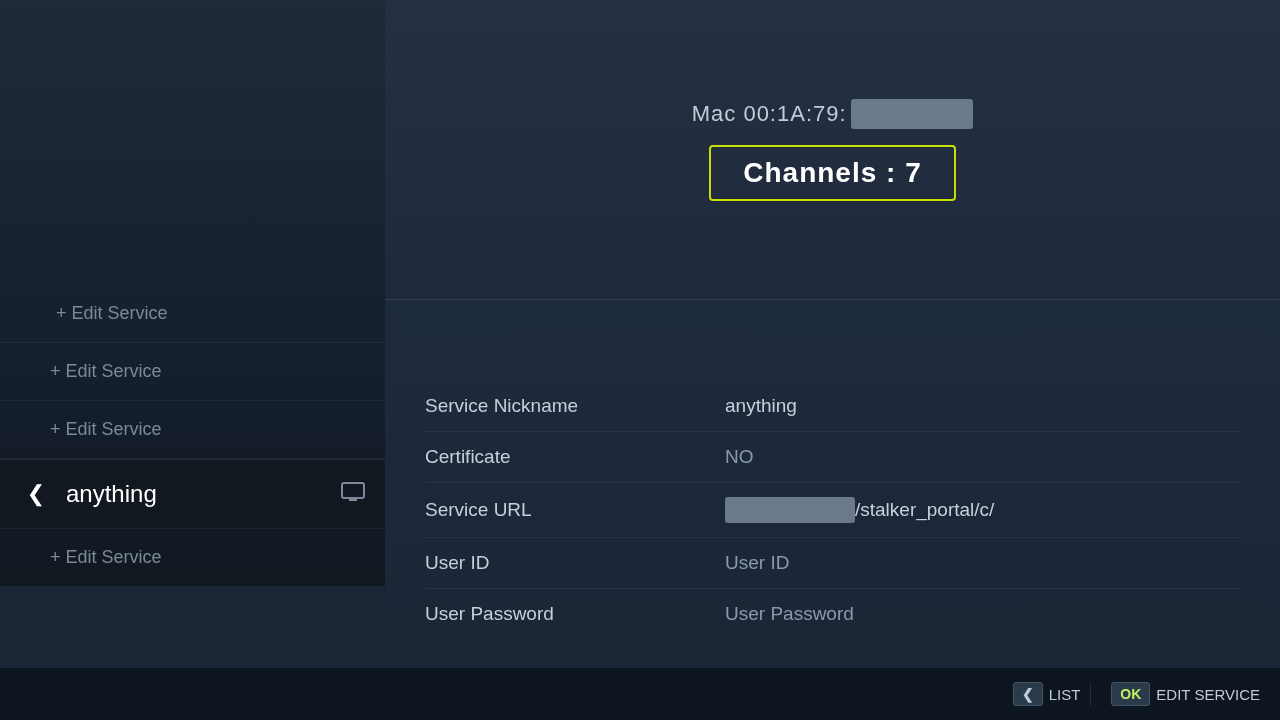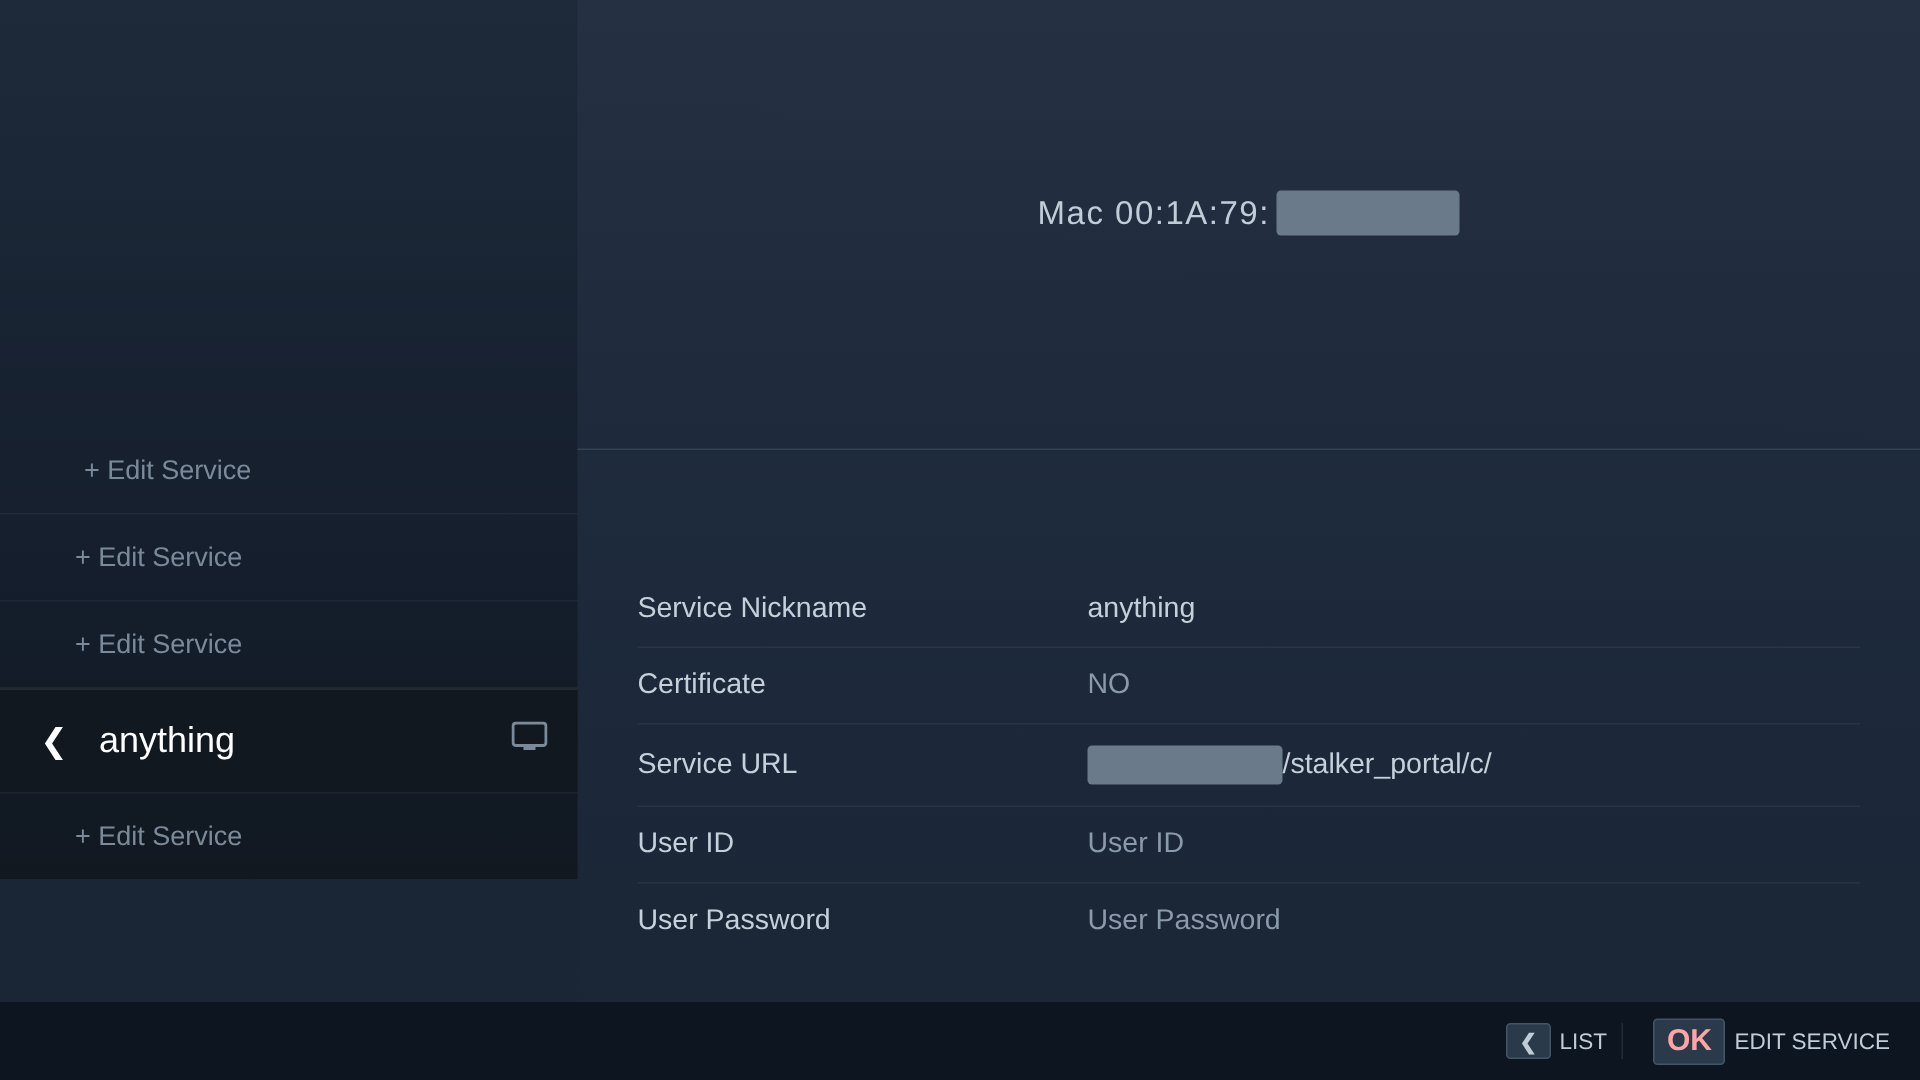--- a/index.html
+++ b/index.html
@@ -249,22 +249,22 @@
       font-size: 15px;
       font-weight: 500;
       margin-left: 10px;
     }
 
     .bottom-key {
       background: #2a3a4a;
       border: 1px solid #445566;
       border-radius: 3px;
       padding: 3px 8px;
-      color: #fca5a5;
-      font-size: 20px;
+      color: #bef264;
+      font-size: 14px;
       font-weight: 600;
     }
 
     .bottom-key-chevron {
       background: #2a3a4a;
       border: 1px solid #445566;
       border-radius: 3px;
       padding: 3px 8px;
       color: #c0ccd8;
       font-size: 14px;
@@ -318,20 +318,23 @@
 
   </div>
 
   <div class="right-content">
 
     <div class="top-section">
       <div class="mac-address">
         <span>Mac 00:1A:79:</span>
         <span class="mac-redacted">&nbsp;&nbsp;&nbsp;&nbsp;&nbsp;&nbsp;&nbsp;&nbsp;&nbsp;&nbsp;&nbsp;&nbsp;&nbsp;&nbsp;&nbsp;</span>
       </div>
+      <div class="channels-badge">
+        <span>Channels : 7</span>
+      </div>
     </div>
 
     <div class="form-section">
 
       <div class="form-row">
         <div class="form-label">Service Nickname</div>
         <div class="form-value">anything</div>
       </div>
 
       <div class="form-row">

